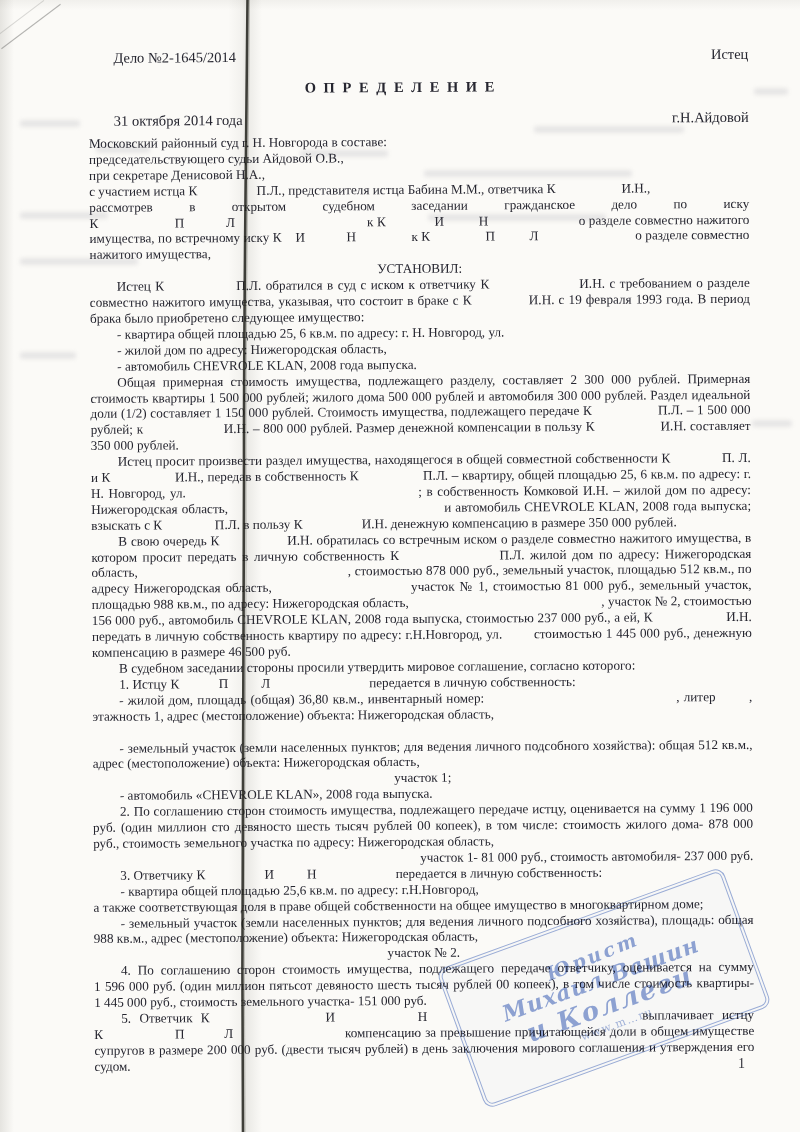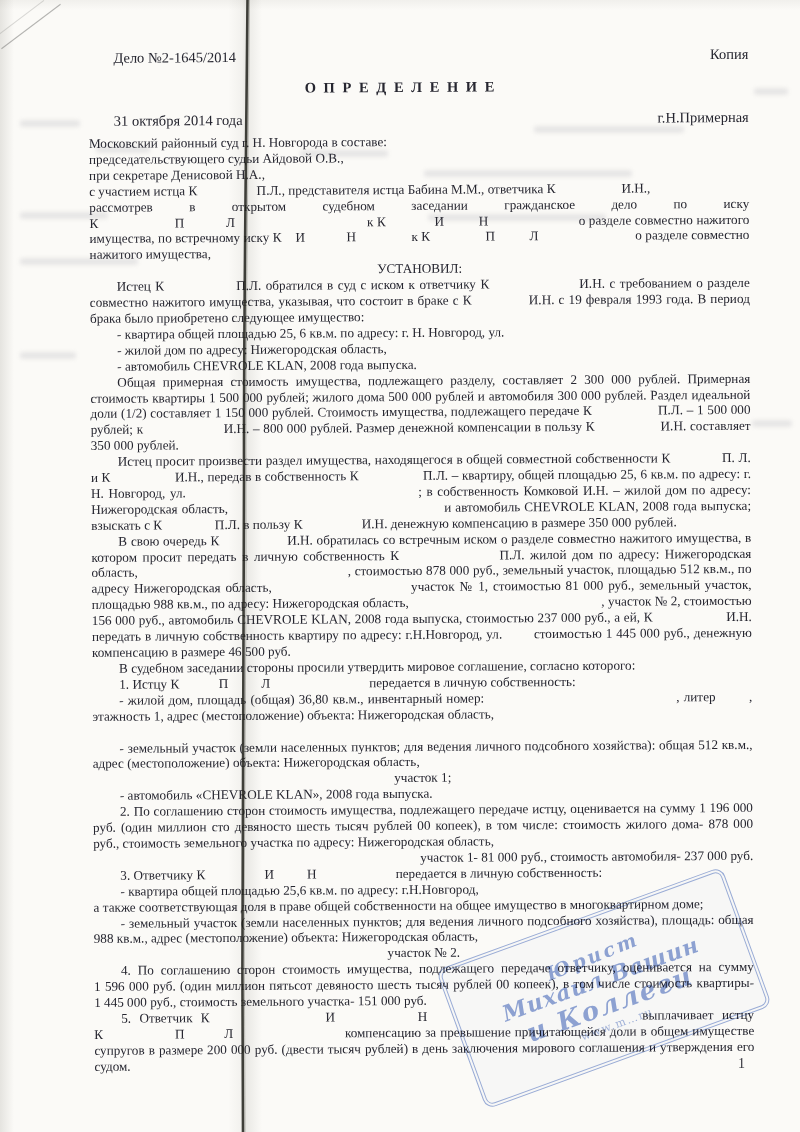--- a/index.html
+++ b/index.html
@@ -77,28 +77,28 @@
   <div class="art" style="left:428px; top:214px; width:178px;"></div>
   <div class="art" style="left:300px; top:150px; width:88px;"></div>
   <div class="art" style="left:754px; top:88px;  width:34px;"></div>
   <div class="art" style="left:20px;  top:352px; width:56px;"></div>
   <div class="art" style="left:752px; top:420px; width:40px;"></div>
   <div class="art" style="left:20px;  top:120px; width:60px;"></div>
 
   <div class="content">
     <div class="hdr-row row1">
       <span class="lft">Дело №2-1645/2014</span>
-      <span>Копия</span>
+      <span>Истец</span>
     </div>
 
     <div class="doc-title">О П Р Е Д Е Л Е Н И Е</div>
 
     <div class="hdr-row row2">
       <span class="lft">31 октября 2014 года</span>
-      <span>г.Н.Примерная</span>
+      <span>г.Н.Айдовой</span>
     </div>
 
     <div class="doc-body">
         <div class="blk line">Московский районный суд г. Н. Новгорода в составе:</div>
         <div class="blk line">председательствующего судьи Айдовой О.В.,</div>
         <div class="blk line">при секретаре Денисовой Н.А.,</div>
         <div class="blk line">с участием истца К&nbsp;&nbsp;&nbsp;&nbsp;&nbsp;&nbsp;&nbsp;&nbsp;&nbsp;&nbsp;&nbsp;&nbsp;&nbsp;&nbsp;&nbsp;&nbsp;&nbsp;&nbsp;П.Л., представителя истца Бабина М.М., ответчика К&nbsp;&nbsp;&nbsp;&nbsp;&nbsp;&nbsp;&nbsp;&nbsp;&nbsp;&nbsp;&nbsp;&nbsp;&nbsp;&nbsp;&nbsp;&nbsp;&nbsp;&nbsp;&nbsp;&nbsp;И.Н.,</div>
         <div class="blk line">рассмотрев в открытом судебном заседании гражданское дело по иску К&nbsp;&nbsp;&nbsp;&nbsp;&nbsp;&nbsp;&nbsp;&nbsp;&nbsp;&nbsp;&nbsp;&nbsp;&nbsp;&nbsp;&nbsp;&nbsp;&nbsp;&nbsp;&nbsp;&nbsp;&nbsp;&nbsp;П&nbsp;&nbsp;&nbsp;&nbsp;&nbsp;&nbsp;&nbsp;&nbsp;&nbsp;&nbsp;&nbsp;&nbsp;Л&nbsp;&nbsp;&nbsp;&nbsp;&nbsp;&nbsp;&nbsp;&nbsp;&nbsp;&nbsp;&nbsp;&nbsp;&nbsp;&nbsp;&nbsp;&nbsp;&nbsp;&nbsp;&nbsp;&nbsp;&nbsp;&nbsp;&nbsp;&nbsp;&nbsp;&nbsp;&nbsp;&nbsp;&nbsp;&nbsp;&nbsp;&nbsp;&nbsp;&nbsp;&nbsp;&nbsp;&nbsp;&nbsp;к К&nbsp;&nbsp;&nbsp;&nbsp;&nbsp;&nbsp;&nbsp;&nbsp;&nbsp;&nbsp;&nbsp;&nbsp;&nbsp;&nbsp;И&nbsp;&nbsp;&nbsp;&nbsp;&nbsp;&nbsp;&nbsp;&nbsp;&nbsp;&nbsp;Н&nbsp;&nbsp;&nbsp;&nbsp;&nbsp;&nbsp;&nbsp;&nbsp;&nbsp;&nbsp;&nbsp;&nbsp;&nbsp;&nbsp;&nbsp;&nbsp;&nbsp;&nbsp;&nbsp;&nbsp;&nbsp;&nbsp;&nbsp;&nbsp;&nbsp;&nbsp;о разделе совместно нажитого имущества, по встречному иску К&nbsp;&nbsp;&nbsp;&nbsp;И&nbsp;&nbsp;&nbsp;&nbsp;&nbsp;&nbsp;&nbsp;&nbsp;&nbsp;&nbsp;&nbsp;&nbsp;Н&nbsp;&nbsp;&nbsp;&nbsp;&nbsp;&nbsp;&nbsp;&nbsp;&nbsp;&nbsp;&nbsp;&nbsp;&nbsp;&nbsp;&nbsp;&nbsp;к К&nbsp;&nbsp;&nbsp;&nbsp;&nbsp;&nbsp;&nbsp;&nbsp;&nbsp;&nbsp;&nbsp;&nbsp;&nbsp;&nbsp;&nbsp;&nbsp;П&nbsp;&nbsp;&nbsp;&nbsp;&nbsp;&nbsp;&nbsp;&nbsp;&nbsp;&nbsp;Л&nbsp;&nbsp;&nbsp;&nbsp;&nbsp;&nbsp;&nbsp;&nbsp;&nbsp;&nbsp;&nbsp;&nbsp;&nbsp;&nbsp;&nbsp;&nbsp;&nbsp;&nbsp;&nbsp;&nbsp;&nbsp;&nbsp;&nbsp;&nbsp;&nbsp;&nbsp;&nbsp;&nbsp;о разделе совместно нажитого имущества,</div>
         <div class="blk center">УСТАНОВИЛ:</div>
         <div class="blk p">Истец К&nbsp;&nbsp;&nbsp;&nbsp;&nbsp;&nbsp;&nbsp;&nbsp;&nbsp;&nbsp;&nbsp;&nbsp;&nbsp;&nbsp;&nbsp;&nbsp;П.Л. обратился в суд с иском к ответчику К&nbsp;&nbsp;&nbsp;&nbsp;&nbsp;&nbsp;&nbsp;&nbsp;&nbsp;&nbsp;&nbsp;&nbsp;&nbsp;&nbsp;&nbsp;&nbsp;&nbsp;&nbsp;&nbsp;&nbsp;И.Н. с требованием о разделе совместно нажитого имущества, указывая, что состоит в браке с К&nbsp;&nbsp;&nbsp;&nbsp;&nbsp;&nbsp;&nbsp;&nbsp;&nbsp;&nbsp;&nbsp;&nbsp;&nbsp;&nbsp;И.Н. с 19 февраля 1993 года. В период брака было приобретено следующее имущество:</div>

